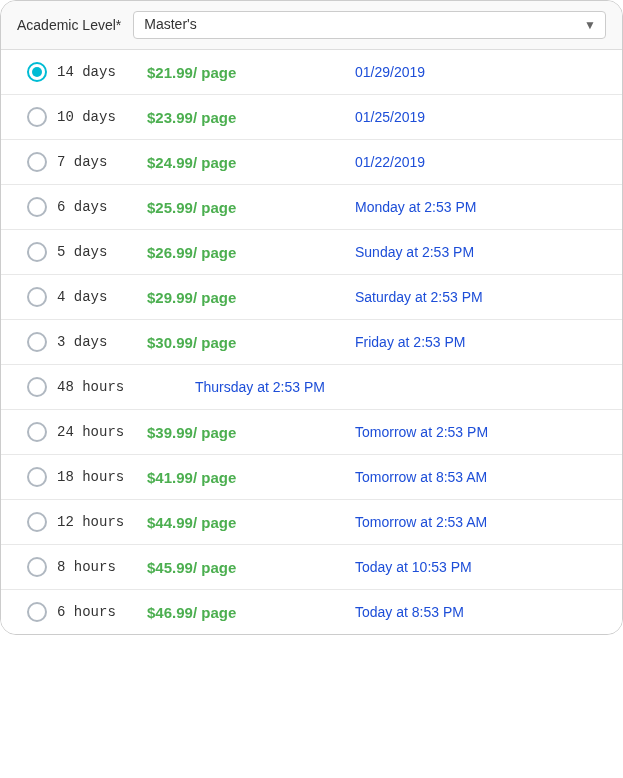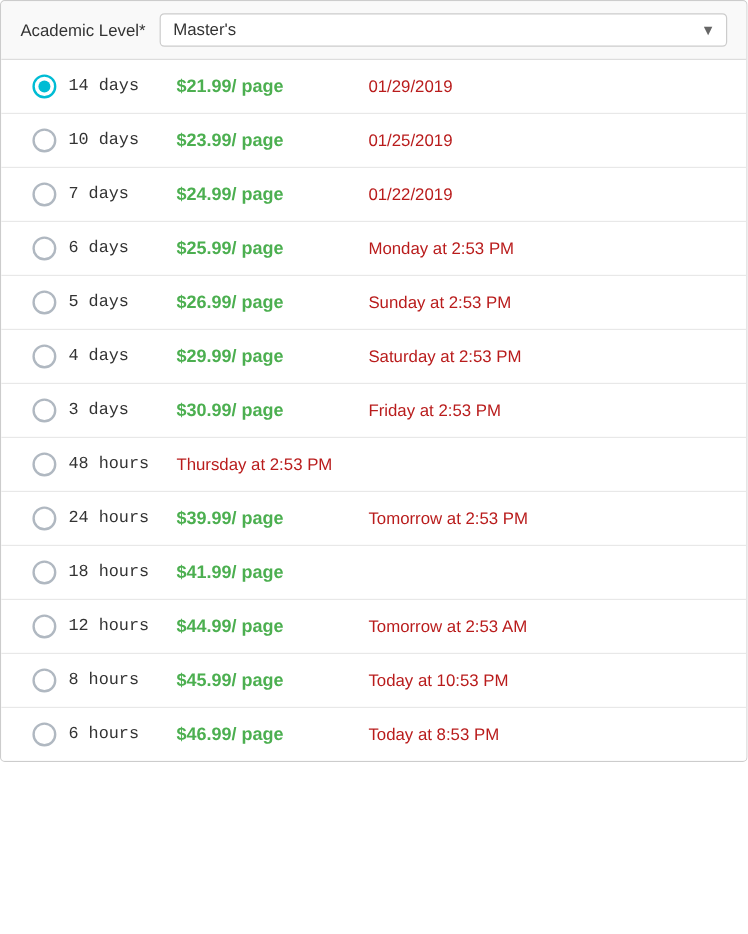--- a/index.html
+++ b/index.html
@@ -4,21 +4,21 @@
   <style>
     * { box-sizing: border-box; margin: 0; padding: 0; }
     body {
       font-family: Arial, sans-serif;
       font-size: 14px;
       background: #fff;
       width: 623px;
     }
     .container {
       border: 1px solid #ccc;
-      border-radius: 4px;
+      border-radius: 16px;
       overflow: hidden;
     }
     .header-row {
       display: flex;
       align-items: center;
       padding: 10px 16px;
       background: #f9f9f9;
       border-bottom: 1px solid #ddd;
       gap: 12px;
     }
@@ -100,23 +100,24 @@
       font-family: Liberation Mono, monospace;
     }
     .price-col {
       width: 160px;
       font-size: 15px;
       font-weight: bold;
       color: #4caf50;
       flex-shrink: 0;
     }
     .date-col {
-      color: #b91c1c;
+      color: #1d4ed8;
       font-size: 14px;
       flex: 1;
+      margin-left: 48px;
     }
   </style>
 </head>
 <body>
 
 <div class="container">
   <div class="header-row">
     <span class="header-label">Academic Level*</span>
     <div class="select-wrapper">
       <select>
@@ -195,20 +196,21 @@
       <div class="duration-col">24 hours</div>
       <div class="price-col">$39.99/ page</div>
       <div class="date-col">Tomorrow at 2:53 PM</div>
     </div>
       <div class="pricing-row">
       <div class="radio-col">
         <div class="radio-custom"></div>
       </div>
       <div class="duration-col">18 hours</div>
       <div class="price-col">$41.99/ page</div>
+      <div class="date-col">Tomorrow at 8:53 AM</div>
     </div>
       <div class="pricing-row">
       <div class="radio-col">
         <div class="radio-custom"></div>
       </div>
       <div class="duration-col">12 hours</div>
       <div class="price-col">$44.99/ page</div>
       <div class="date-col">Tomorrow at 2:53 AM</div>
     </div>
       <div class="pricing-row">

